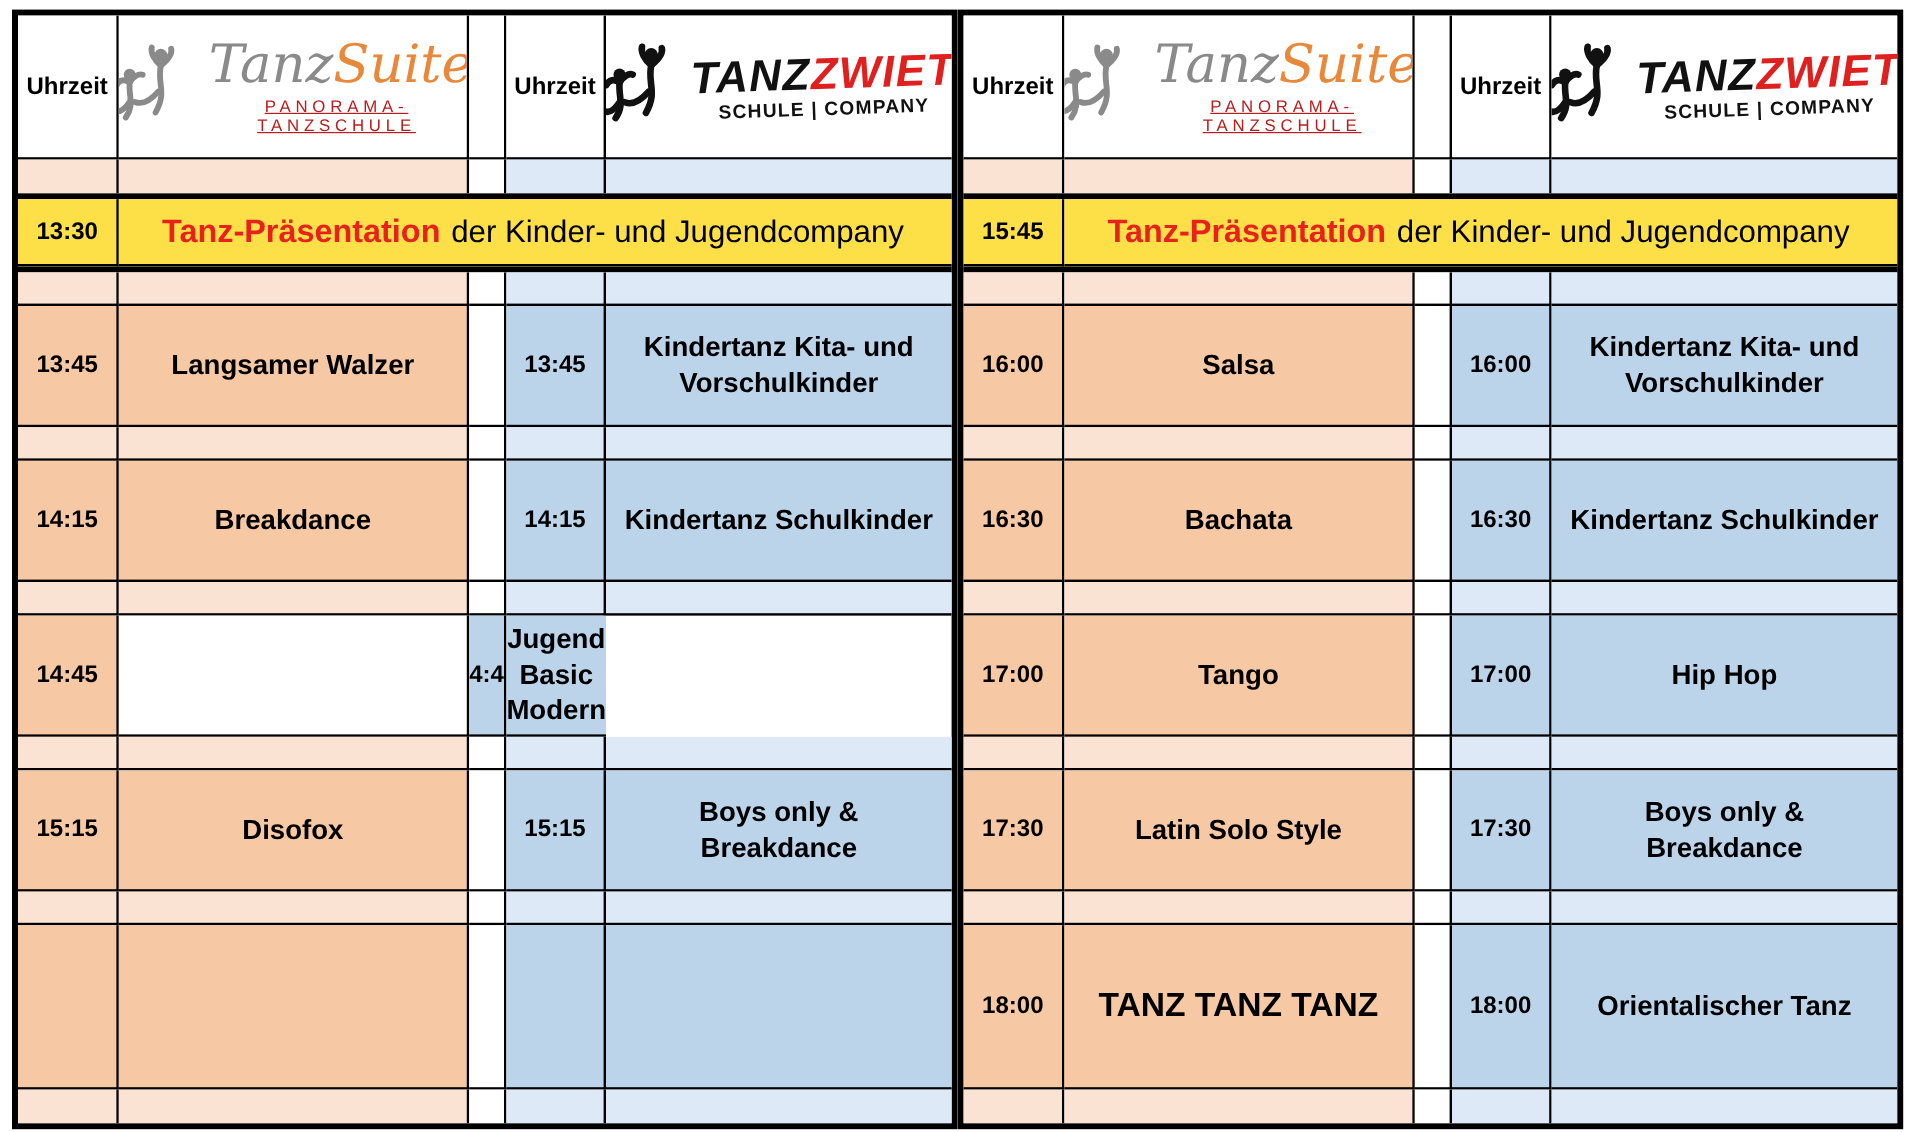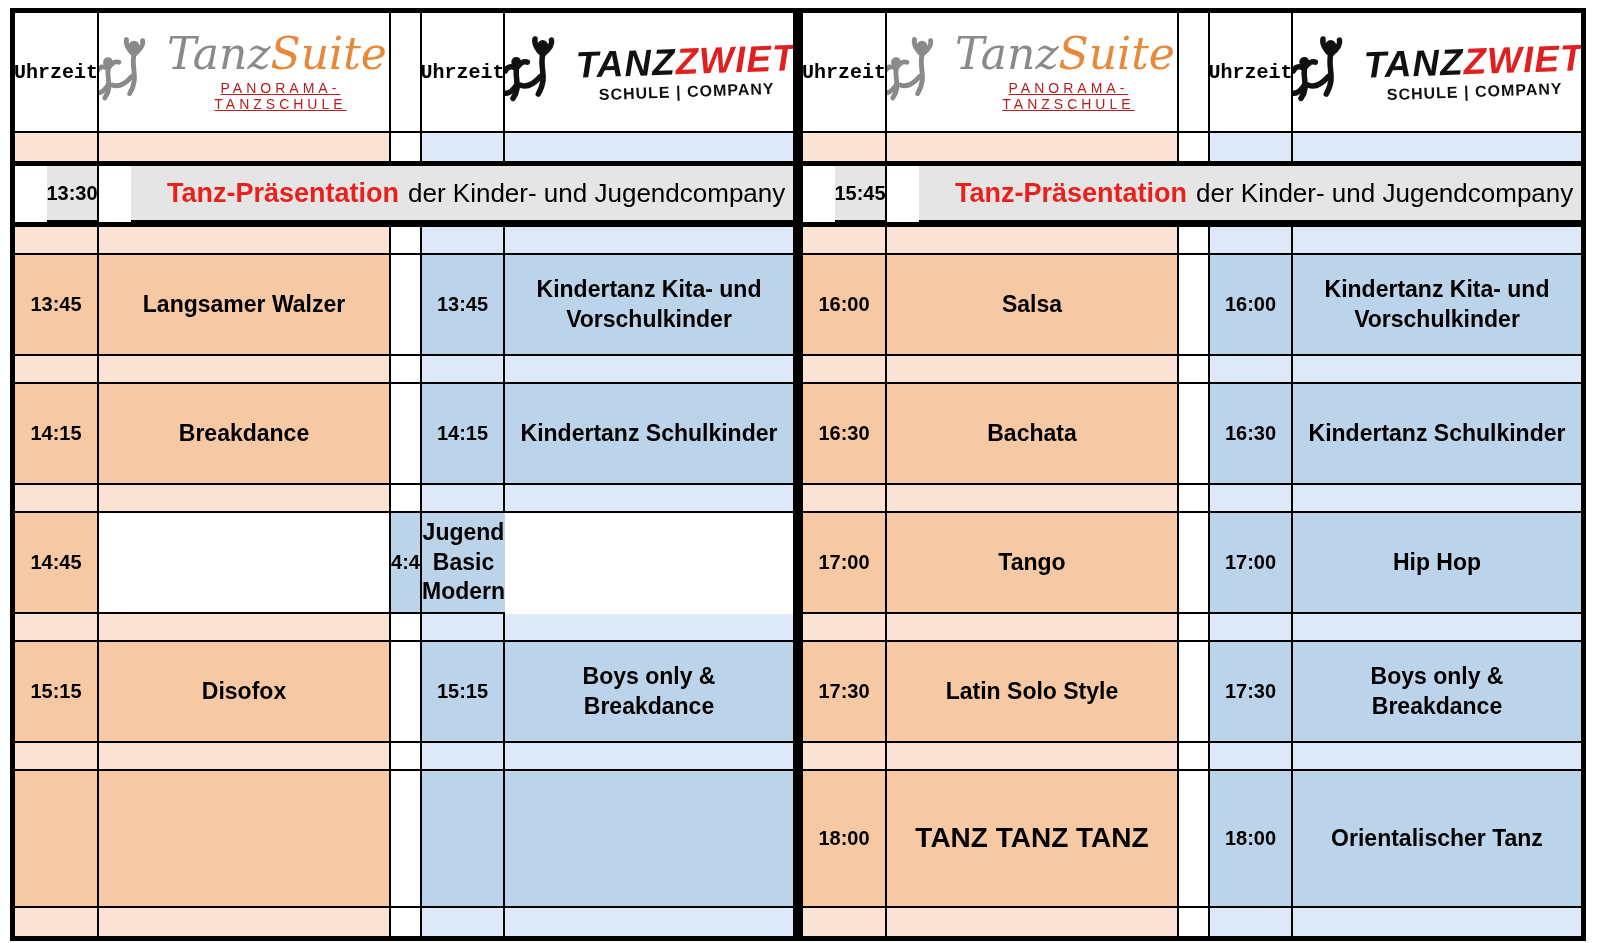--- a/index.html
+++ b/index.html
@@ -13,31 +13,31 @@
   .header-row{height:120px;}
   .stripe-row{height:28px;}
   .event-row{height:101px;}
   .event-row.tall{height:137px;}
   .banner-row{height:56px;border-top:5px solid #000;border-bottom:5px solid #000;grid-template-columns:84px 1fr;}
   .peach{background:#f6c9a4;}
   .peach-lt{background:#fbe3d3;}
   .blue{background:#bcd4ea;}
   .blue-lt{background:#dde9f6;}
   .white{background:#fff;}
-  .yellow{background:#e5e5e5;margin-left:32px;}
-  .uhrzeit{font-weight:bold;font-size:20px;font-family:Liberation Mono, monospace;}
+  .yellow{background:#fde047;}
+  .uhrzeit{font-weight:bold;font-size:20px;}
   .time-txt{font-weight:bold;font-size:20px;}
   .event-txt{font-weight:bold;font-size:23px;line-height:1.3;padding:4px 10px;}
   .event-line{display:block;font-weight:bold;font-size:28px;line-height:1.3;}
   .banner-cell{flex-direction:row;justify-content:flex-start;text-align:left;padding-left:36px;}
   .banner-hl{color:#e8211c;font-weight:bold;font-size:27px;}
   .banner-rest{color:#000;font-size:26px;margin-left:9px;}
   
   .logo{display:flex;align-items:center;justify-content:center;gap:8px;}
-  .ts-text{display:flex;flex-direction:column;align-items:flex-start;}
+  .ts-text{display:flex;flex-direction:column;align-items:flex-end;}
   .ts-name{font-family:"DejaVu Serif",serif;font-style:italic;font-size:44px;line-height:1;}
   .ts-gray{color:#8a8a8a;}
   .ts-orange{color:#e8883a;}
   .ts-sub{color:#b91c1c;font-size:14px;letter-spacing:4px;margin-top:4px;text-decoration:underline;}
   .tz-text{display:flex;flex-direction:column;align-items:center;transform:rotate(-2deg);}
   .tz-name{font-weight:bold;font-style:italic;font-size:37px;line-height:1;letter-spacing:1px;}
   .tz-black{color:#111;}
   .tz-red{color:#e01f1f;}
   .tz-sub{color:#111;font-weight:bold;font-size:16px;letter-spacing:1px;margin-top:3px;}
 </style>

